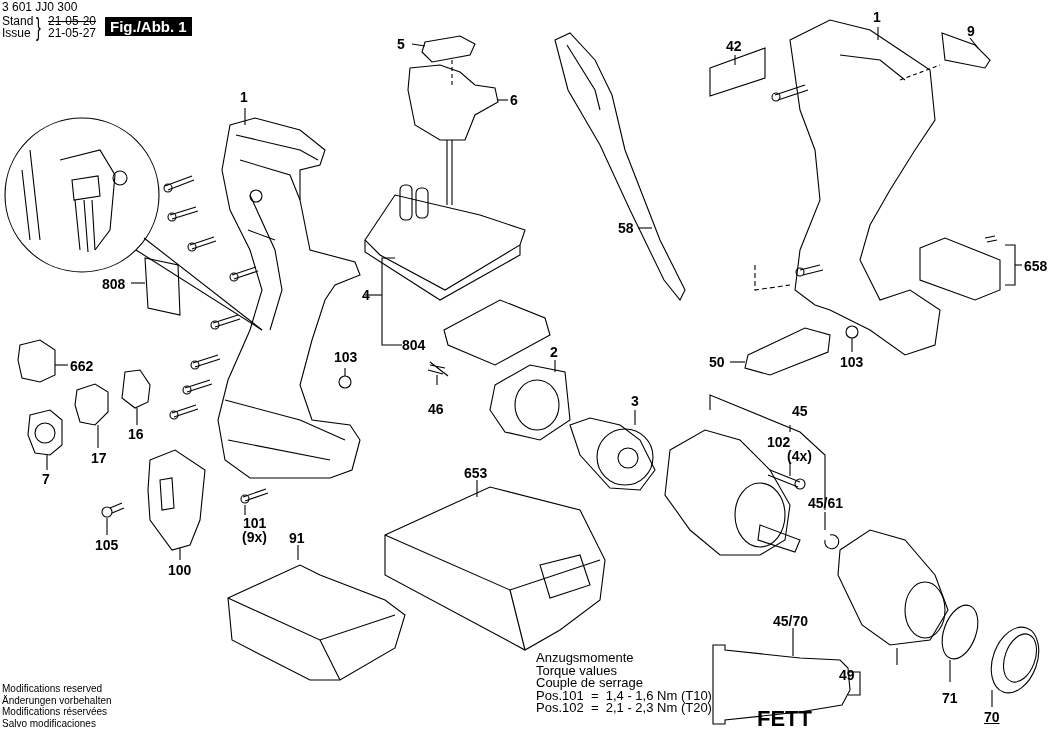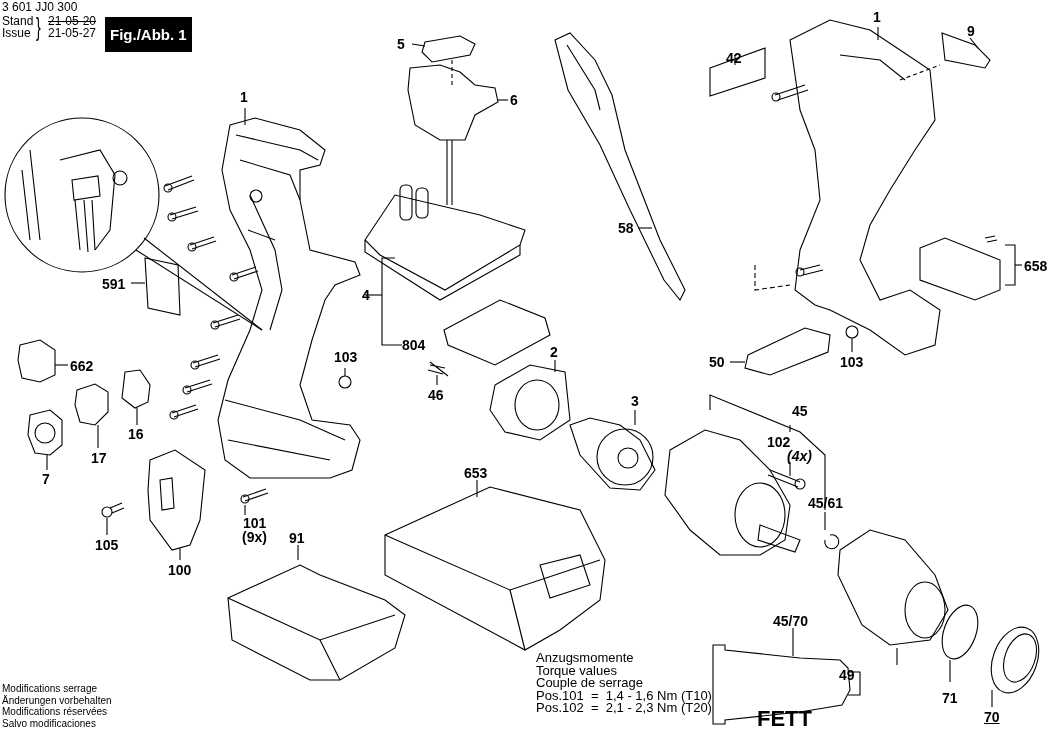--- a/index.html
+++ b/index.html
@@ -1,19 +1,19 @@
 <!DOCTYPE html>
 <html><head>
 <meta charset="utf-8">
 <style>
   html, body { margin: 0; padding: 0; background: #ffffff; }
   body { width: 1054px; height: 730px; position: relative; overflow: hidden; font-family: "Liberation Sans", sans-serif; color: #000; }
   .abs { position: absolute; }
   .hdr { font-size: 12px; line-height: 13px; }
-  .figbox { background: #000; color: #fff; font-weight: bold; font-size: 15px; padding: 9px 5px; line-height: 17px; }
+  .figbox { background: #000; color: #fff; font-weight: bold; font-size: 15px; padding: 1px 5px; line-height: 17px; }
   .lbl { position: absolute; font-weight: bold; font-size: 14px; line-height: 14px; white-space: nowrap; }
   .note { font-size: 13px; line-height: 12.5px; white-space: nowrap; }
   svg.art { position: absolute; left: 0; top: 0; }
   .strike { text-decoration: line-through; }
 </style>
 </head>
 <body>
 
 <div class="abs hdr" style="left:2px;top:1px;">3 601 JJ0 300</div>
 <div class="abs hdr" style="left:2px;top:15px;">Stand</div>
@@ -227,53 +227,53 @@
 <div class="lbl" style="left:873px;top:10px;">1</div>
 <div class="lbl" style="left:550px;top:345px;">2</div>
 <div class="lbl" style="left:631px;top:394px;">3</div>
 <div class="lbl" style="left:362px;top:288px;">4</div>
 <div class="lbl" style="left:397px;top:37px;">5</div>
 <div class="lbl" style="left:510px;top:93px;">6</div>
 <div class="lbl" style="left:42px;top:472px;">7</div>
 <div class="lbl" style="left:967px;top:24px;">9</div>
 <div class="lbl" style="left:128px;top:427px;">16</div>
 <div class="lbl" style="left:91px;top:451px;">17</div>
-<div class="lbl" style="left:726px;top:51px;">42</div>
+<div class="lbl" style="left:726px;top:39px;">42</div>
 <div class="lbl" style="left:792px;top:404px;">45</div>
 <div class="lbl" style="left:808px;top:496px;">45/61</div>
 <div class="lbl" style="left:773px;top:614px;text-align:right;">45/70</div>
-<div class="lbl" style="left:428px;top:388px;text-align:center;">46</div>
+<div class="lbl" style="left:428px;top:402px;text-align:center;">46</div>
 <div class="lbl" style="left:839px;top:668px;">49</div>
 <div class="lbl" style="left:709px;top:355px;">50</div>
 <div class="lbl" style="left:618px;top:221px;">58</div>
 <div class="lbl" style="left:984px;top:710px;text-decoration:underline;">70</div>
 <div class="lbl" style="left:942px;top:685px;margin-top:6px;">71</div>
 <div class="lbl" style="left:289px;top:531px;">91</div>
 <div class="lbl" style="left:168px;top:563px;">100</div>
 <div class="lbl" style="left:243px;top:516px;">101</div>
 <div class="lbl" style="left:242px;top:530px;">(9x)</div>
 <div class="lbl" style="left:767px;top:435px;">102</div>
-<div class="lbl" style="left:787px;top:449px;font-style:italic;">(4x)</div>
+<div class="lbl" style="left:787px;top:449px;">(4x)</div>
 <div class="lbl" style="left:334px;top:350px;">103</div>
 <div class="lbl" style="left:840px;top:355px;">103</div>
 <div class="lbl" style="left:95px;top:538px;">105</div>
 <div class="lbl" style="left:464px;top:466px;">653</div>
 <div class="lbl" style="left:1024px;top:259px;">658</div>
 <div class="lbl" style="left:70px;top:359px;">662</div>
 <div class="lbl" style="left:402px;top:338px;">804</div>
-<div class="lbl" style="left:102px;top:277px;">591</div>
+<div class="lbl" style="left:102px;top:277px;">808</div>
 
 <div class="abs" style="left:757px;top:706px;font-weight:bold;font-size:22px;">FETT</div>
 
 <div class="abs note" style="left:536px;top:652px;">
   <div>Anzugsmomente</div>
   <div>Torque values</div>
   <div>Couple de serrage</div>
   <div style="white-space:pre;">Pos.101  =  1,4 - 1,6 Nm (T10)</div>
   <div style="white-space:pre;">Pos.102  =  2,1 - 2,3 Nm (T20)</div>
 </div>
 
 <div class="abs note" style="left:2px;top:683px;font-size:10px;line-height:11.5px;">
-  <div>Modifications serrage</div>
+  <div>Modifications reserved</div>
   <div>Änderungen vorbehalten</div>
   <div>Modifications réservées</div>
   <div>Salvo modificaciones</div>
 </div>
 
 </body></html>

